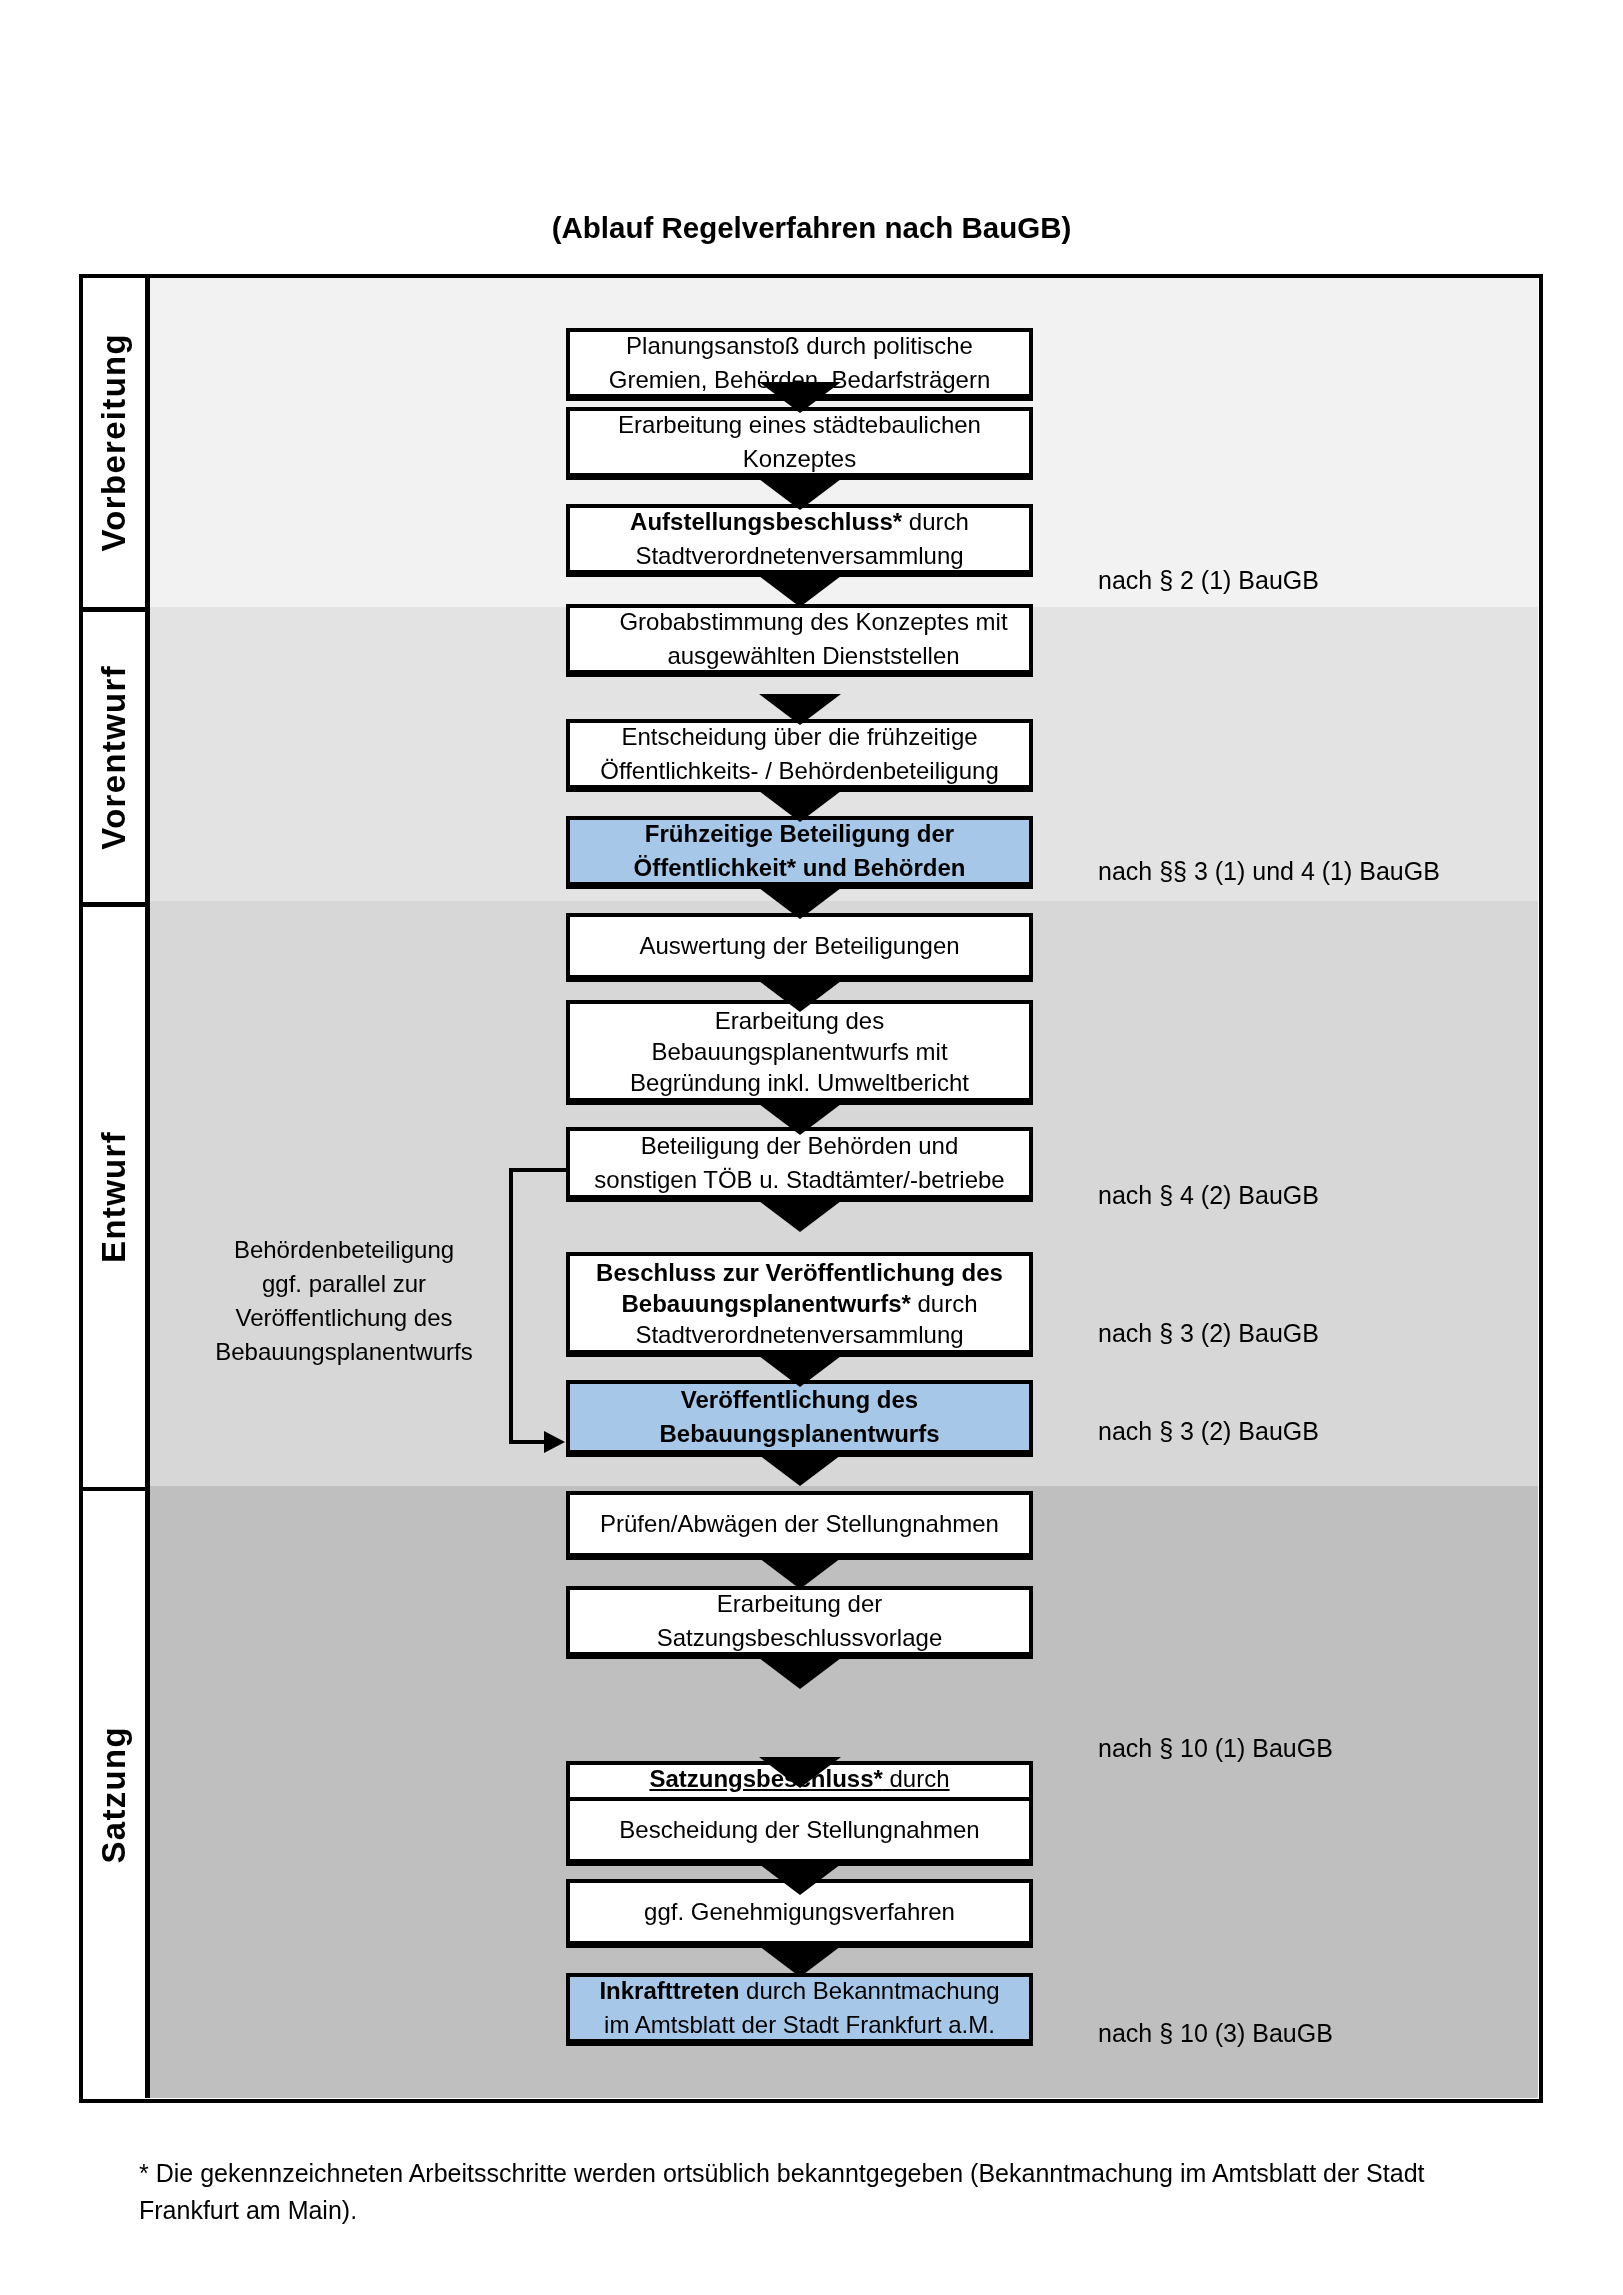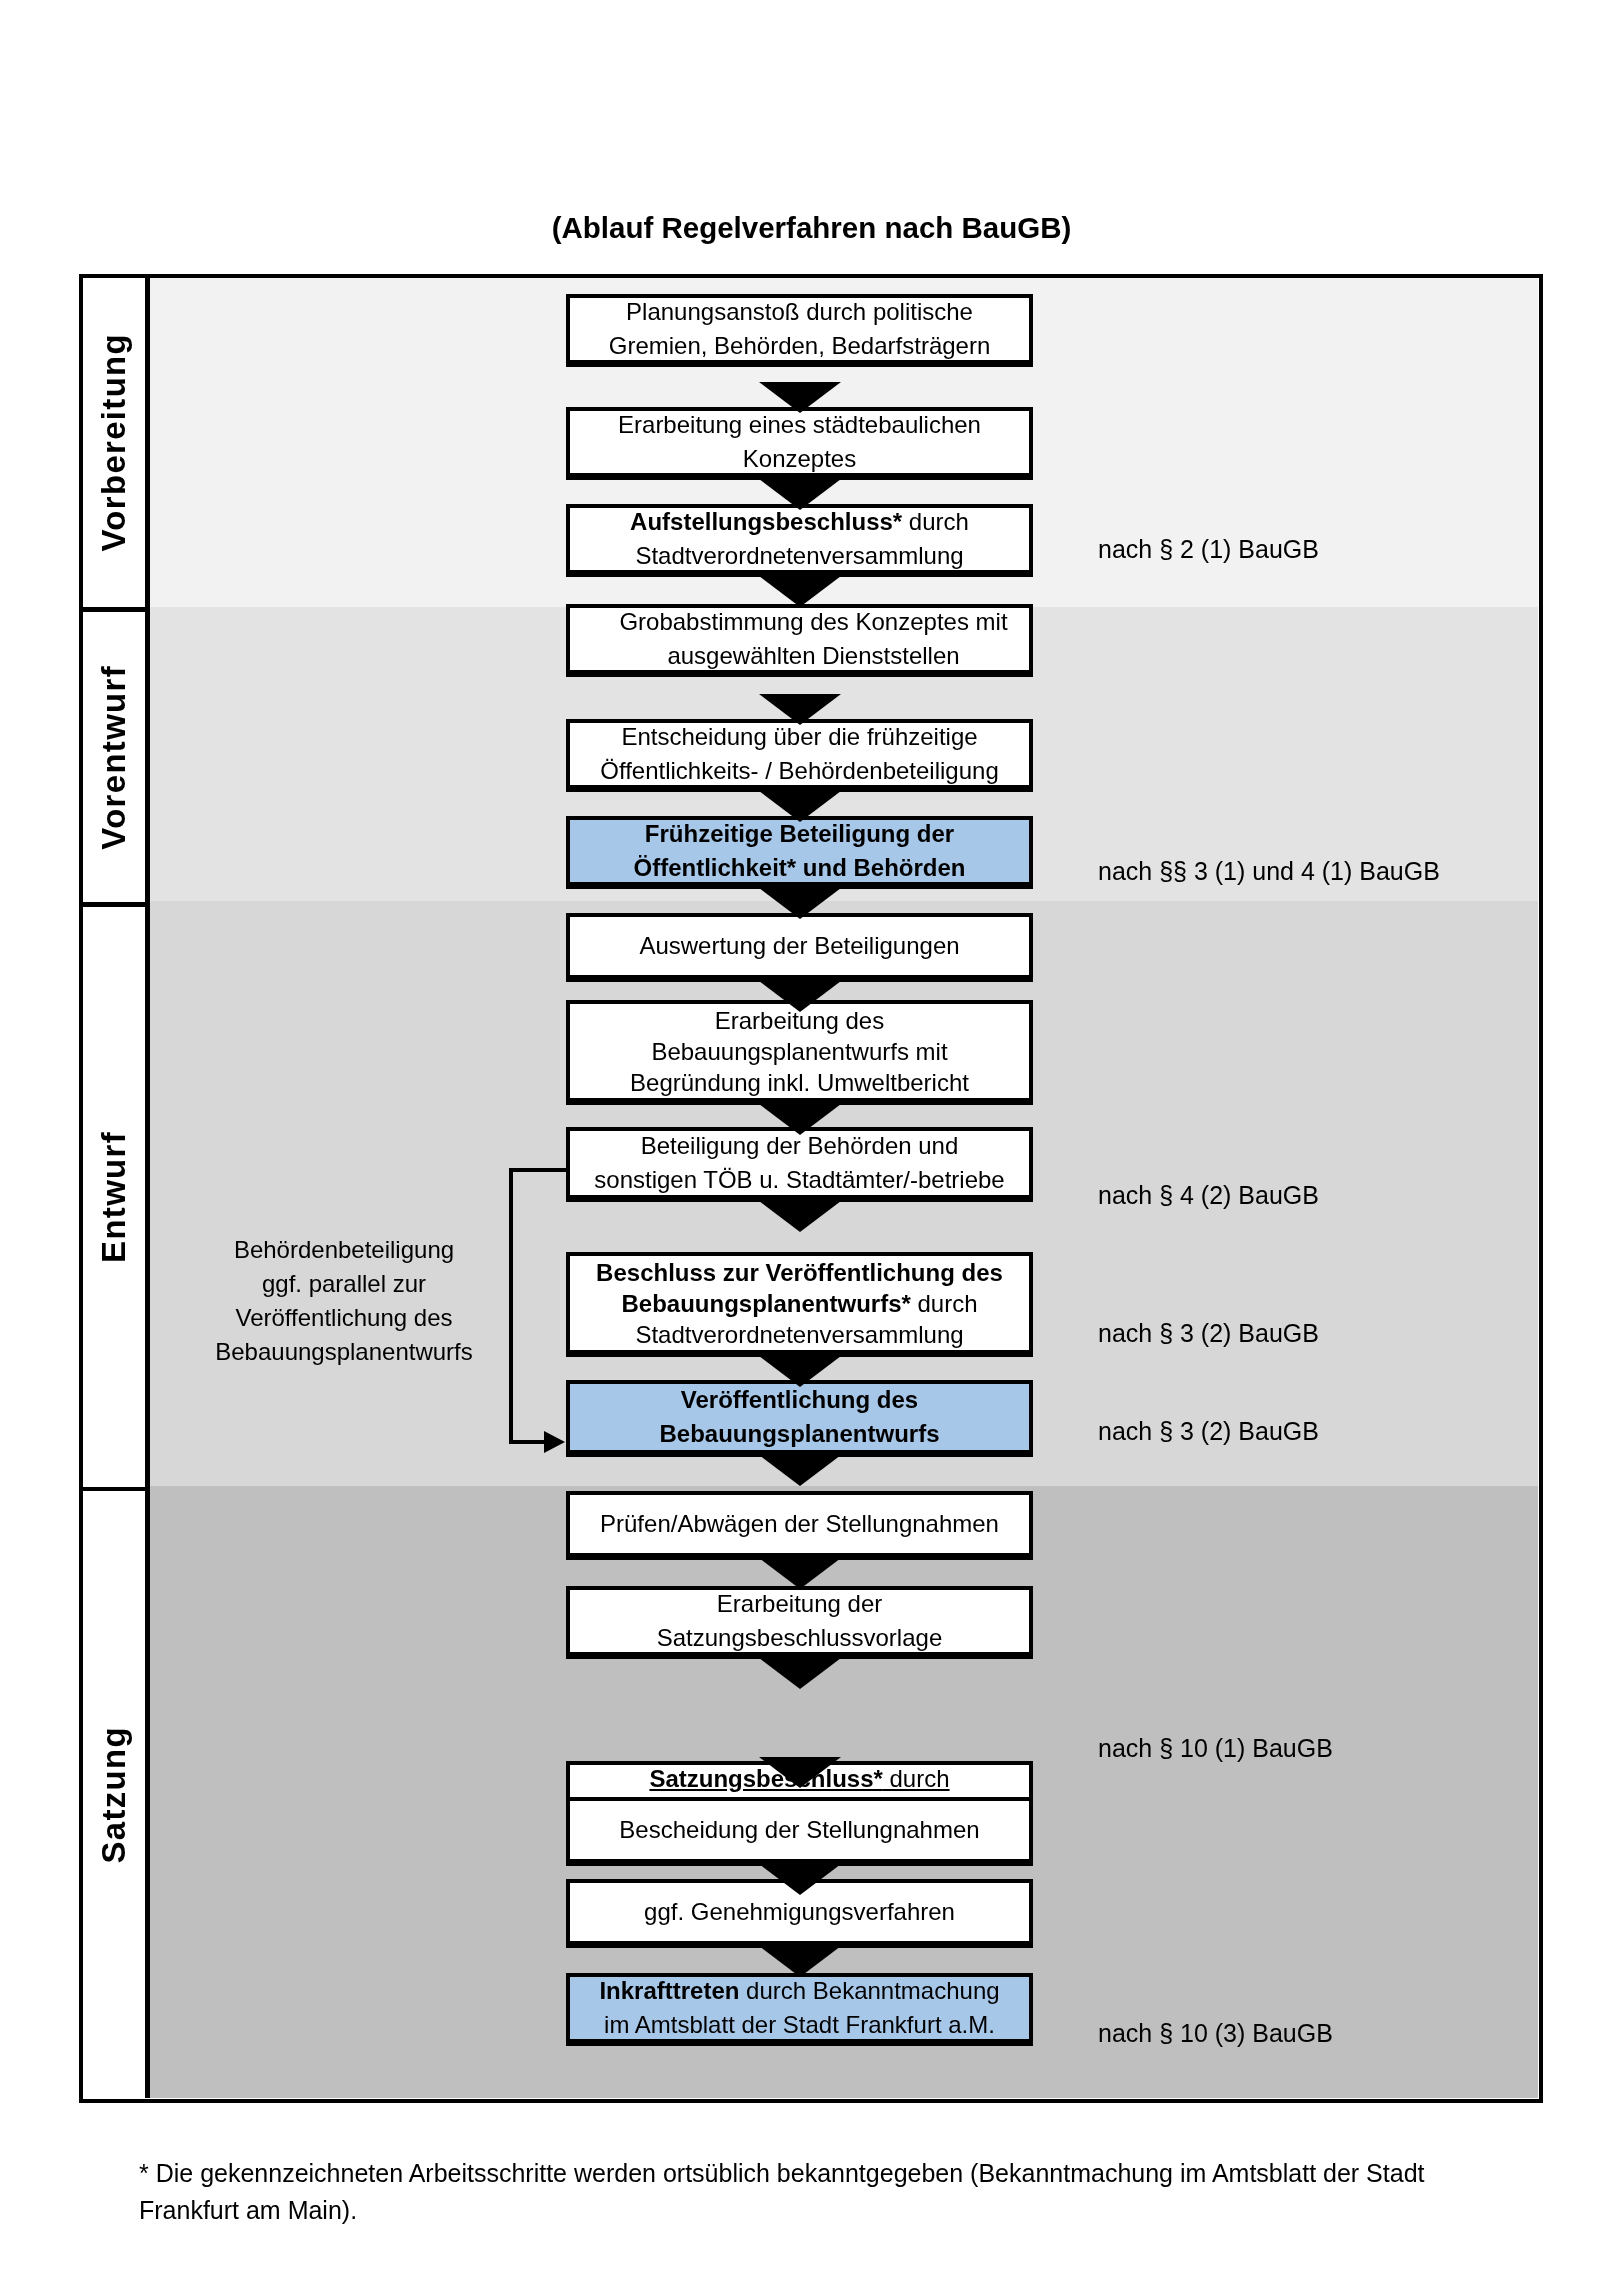--- a/index.html
+++ b/index.html
@@ -76,21 +76,21 @@
   </div>
   <div class="lcell divider" style="top:907px;height:585px;">
     <span class="vlabel">Entwurf</span>
   </div>
   <div class="lcell" style="top:1491px;height:607px;">
     <span class="vlabel">Satzung</span>
   </div>
 
   <div class="tframe"></div>
 
-  <div class="box" style="top:294px;height:73px;">
+  <div class="box" style="top:328px;height:73px;">
     <div class="ln"><span>Planungsanstoß durch politische</span></div>
     <div class="ln"><span>Gremien, Behörden, Bedarfsträgern</span></div>
   </div>
   <div class="arrow" style="top:382px;"></div>
 
   <div class="box" style="top:407px;height:73px;">
     <div class="ln"><span>Erarbeitung eines städtebaulichen</span></div>
     <div class="ln"><span>Konzeptes</span></div>
   </div>
   <div class="arrow" style="top:479px;"></div>
@@ -186,21 +186,21 @@
   <div class="box" style="top:1879px;height:69px;">
     <div class="ln"><span>ggf. Genehmigungsverfahren</span></div>
   </div>
   <div class="arrow" style="top:1946px;"></div>
 
   <div class="box blue" style="top: 1973px; height: 73px; background: rgb(167, 199, 233);">
     <div class="ln"><b>Inkrafttreten</b><span> durch Bekanntmachung</span></div>
     <div class="ln"><span>im Amtsblatt der Stadt Frankfurt a.M.</span></div>
   </div>
 
-  <div class="ref" style="top:532px;">nach § 2 (1) BauGB</div>
+  <div class="ref" style="top:563px;">nach § 2 (1) BauGB</div>
   <div class="ref" style="top:854px;">nach §§ 3 (1) und 4 (1) BauGB</div>
   <div class="ref" style="top:1178px;">nach § 4 (2) BauGB</div>
   <div class="ref" style="top:1316px;">nach § 3 (2) BauGB</div>
   <div class="ref" style="top:1414px;">nach § 3 (2) BauGB</div>
   <div class="ref" style="top:1731px;">nach § 10 (1) BauGB</div>
   <div class="ref" style="top:2016px;">nach § 10 (3) BauGB</div>
 
   <div class="footnote">
     <div>* Die gekennzeichneten Arbeitsschritte werden ortsüblich bekanntgegeben (Bekanntmachung im Amtsblatt  der Stadt</div>
     <div>Frankfurt am Main).</div>

